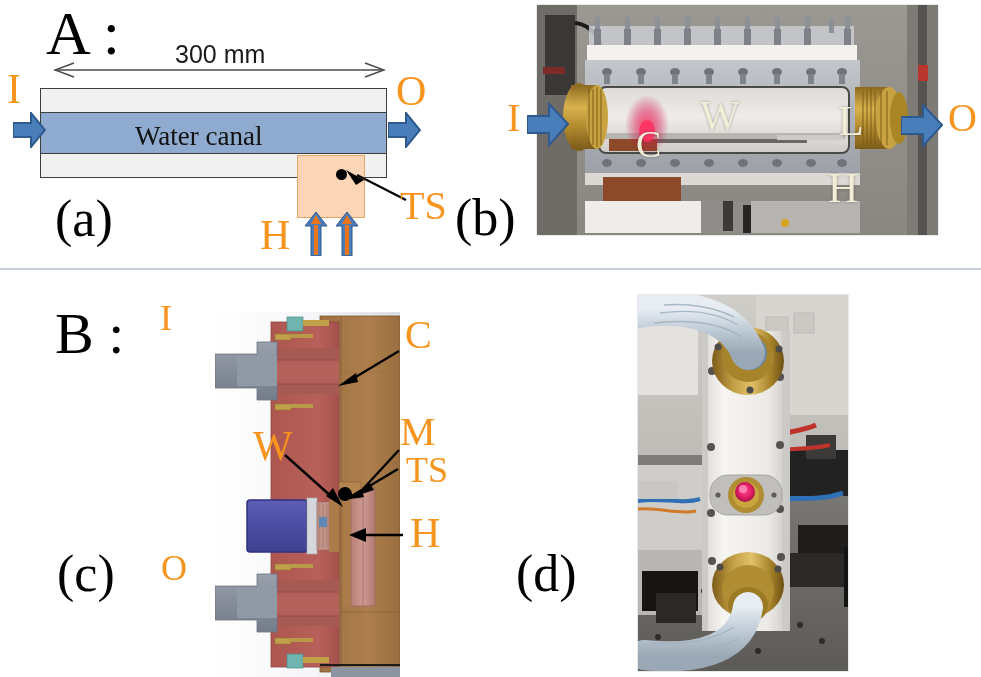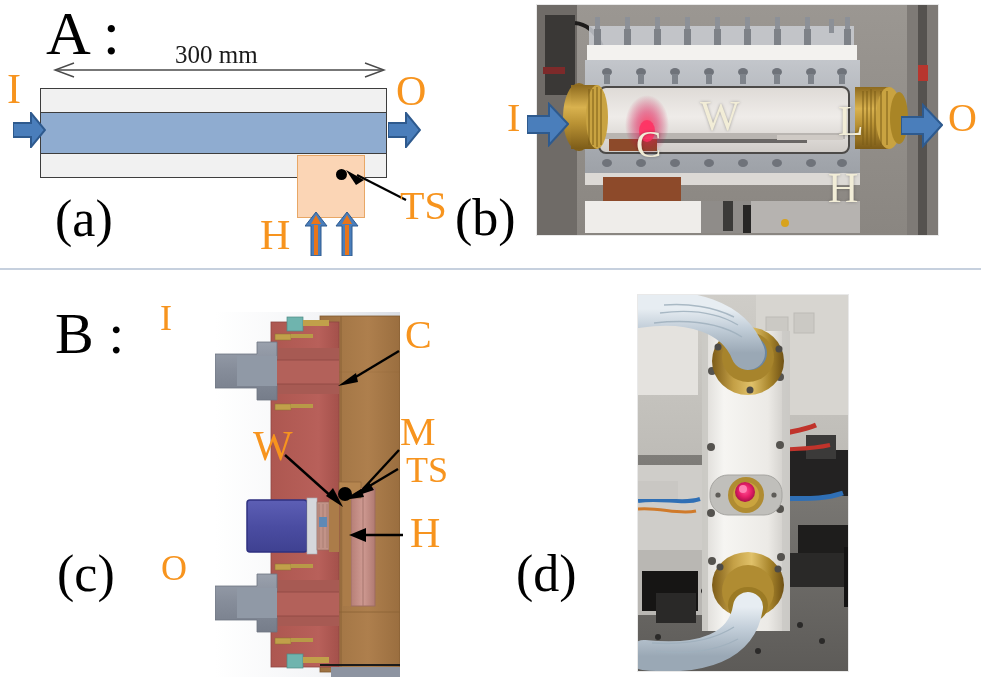--- a/index.html
+++ b/index.html
@@ -41,21 +41,21 @@
     white-space: pre;
   }
   .cream-label {
     font-family: "Liberation Serif", "DejaVu Serif", serif;
     color: #F2EDD7;
     line-height: 1;
     white-space: pre;
     text-shadow: 0 0 3px rgba(0,0,0,0.35);
   }
   .dim-text {
-    font-family: Liberation Serif, serif;
+    font-family: Liberation Sans, sans-serif;
     color: #1a1a1a;
     font-size: 25px;
     line-height: 1;
     white-space: pre;
   }
   .canal-text {
     font-family: "Liberation Serif", "DejaVu Serif", serif;
     color: #111111;
     font-size: 27px;
     line-height: 1;
@@ -114,20 +114,21 @@
       <polyline points="313,1 332,8 313,15" fill="none" stroke="#4a4a4a" stroke-width="1.4"></polyline>
     </svg>
   </div>
 
   <div class="abs dim-text" style="left:175px; top:42px;">300 mm</div>
 
   <div class="abs schem-outer" style="left:40px; top:88px; width:347px; height:90px;"></div>
 
   <div class="abs schem-canal" style="left:41px; top:112px; width:345px; height:42px;"></div>
 
+  <div class="abs canal-text" style="left:135px; top:123px;">Water canal</div>
 
   <div class="abs schem-ts-block" style="left:297px; top:155px; width:68px; height:63px;"></div>
 
   <div class="abs ts-dot" style="left:336px; top:169px; width:11px; height:11px;"></div>
 
   <div class="abs" style="left:344px; top:168px; width:66px; height:36px;">
     <svg width="66" height="36" viewBox="0 0 66 36">
       <line x1="62" y1="32" x2="13" y2="7" stroke="#000" stroke-width="2.2"></line>
       <polygon points="2,2 20,12 12,17" fill="#000"></polygon>
     </svg>

